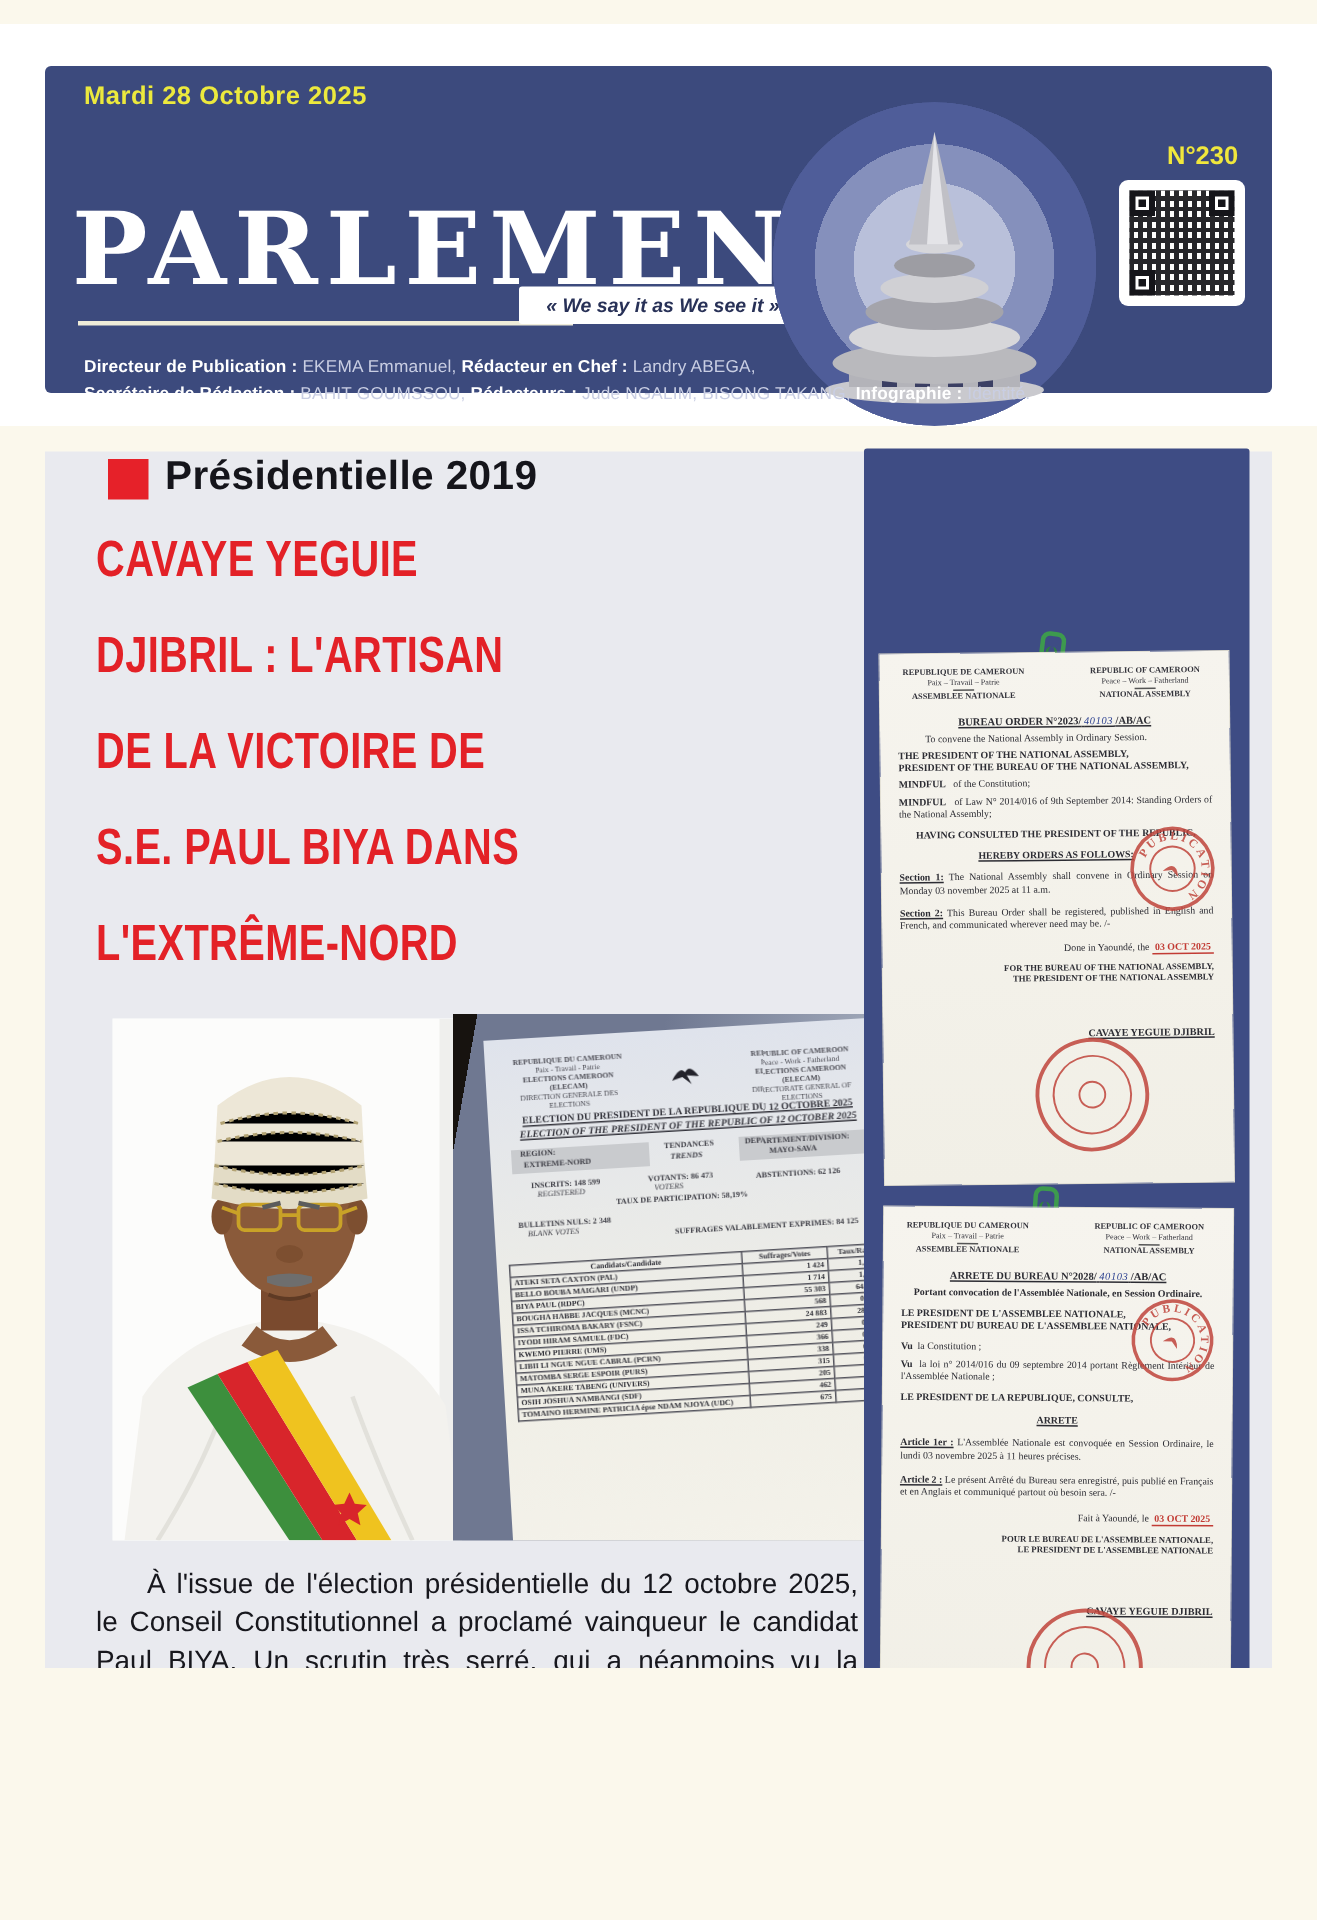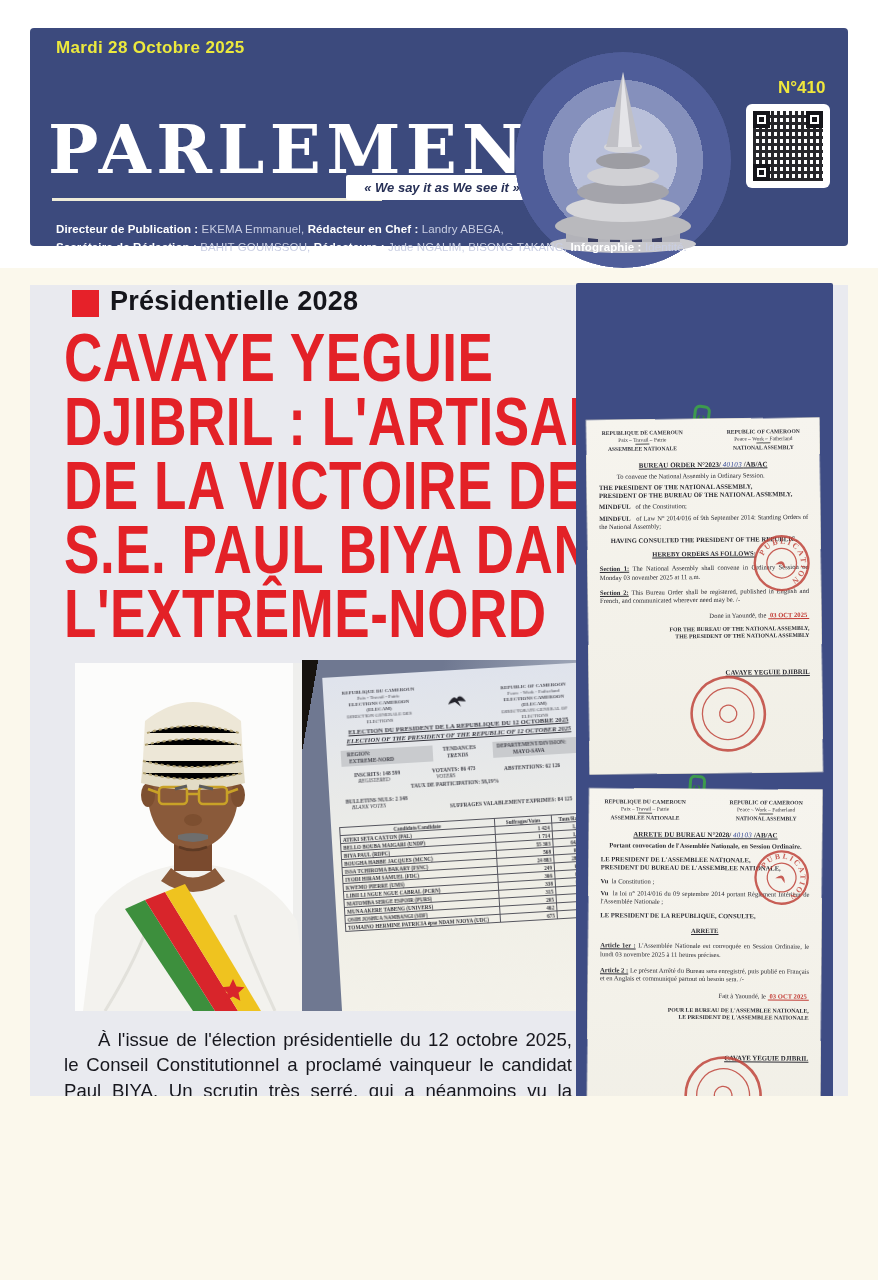--- a/index.html
+++ b/index.html
@@ -1,17 +1,17 @@
 <!DOCTYPE html>
 <html><head>
 <meta charset="utf-8">
 <style>
   html,body{margin:0;padding:0;}
   body{background:#fbf8ec;font-family:"Liberation Sans",sans-serif;}
-  .page{position:relative;width:878px;height:1096px;margin:0 auto;overflow:hidden;
+  .page{position:relative;width:878px;height:1096px;margin:16px auto;overflow:hidden;
         background:linear-gradient(#ffffff 0 268px,#fbf8ec 268px);}
   
   .masthead{position:absolute;left:30px;top:28px;width:818px;height:218px;background:#3c4a7d;border-radius:4px;}
   .mh-date{position:absolute;left:26px;top:10px;color:#ece93d;font-weight:bold;font-size:17px;letter-spacing:.02em;}
   .mh-title1{position:absolute;left:24px;top:26px;color:#fff;font-family:"DejaVu Serif",serif;font-weight:bold;font-size:55px;letter-spacing:.40em;white-space:nowrap;}
   .mh-title2{position:absolute;left:18px;top:88px;color:#fff;font-family:"DejaVu Serif",serif;font-weight:bold;font-size:67px;letter-spacing:.08em;white-space:nowrap;line-height:1;}
   .mh-rule{position:absolute;left:22px;top:170px;width:330px;height:3px;background:#efecd9;}
   .mh-tagline{position:absolute;left:316px;top:147px;width:192px;height:25px;background:#fff;border-radius:2px;
               color:#283157;font-weight:bold;font-style:italic;font-size:13px;display:flex;align-items:center;justify-content:center;white-space:nowrap;}
   .mh-info{position:absolute;left:26px;font-size:11.5px;letter-spacing:.01em;white-space:nowrap;}
@@ -25,21 +25,21 @@
      background:
        repeating-linear-gradient(0deg,#15151a 0 3px,transparent 3px 7px),
        repeating-linear-gradient(90deg,#15151a 0 3px,transparent 3px 6px);
      opacity:.92;}
   .finder{position:absolute;width:17px;height:17px;border:4px solid #15151a;background:#fff;box-sizing:border-box;}
   .finder:after{content:"";position:absolute;left:2px;top:2px;width:5px;height:5px;background:#15151a;}
   
   .panel{position:absolute;left:30px;top:285px;width:818px;height:925px;background:#e9eaef;}
   .kicker-sq{position:absolute;left:42px;top:5px;width:27px;height:27px;background:#e62129;}
   .kicker{position:absolute;left:80px;top:1px;font-size:27px;font-weight:bold;color:#15151b;letter-spacing:.01em;}
-  .headline{position:absolute;left:34px;top:40px;width:690px;color:#e32127;font-weight:bold;font-size:68px;line-height:64px;}
+  .headline{position:absolute;left:34px;top:40px;width:690px;color:#e32127;font-weight:bold;font-size:34px;line-height:64px;}
   .hl-line{transform:scaleX(.78);transform-origin:0 50%;white-space:nowrap;letter-spacing:.01em;}
   .photo-man{position:absolute;left:45px;top:378px;width:233px;height:348px;background:#fdfdfc;overflow:hidden;}
   .photo-doc{position:absolute;left:272px;top:375px;width:293px;height:351px;background:linear-gradient(100deg,#17130f 0 16px,#6f7891 16px 40%,#9aa2b4 75%,#b9bdc6);overflow:hidden;}
   .edoc{position:absolute;left:20px;top:10px;width:266px;height:360px;background:linear-gradient(#dfe3ec,#efeee6 55%,#f4f2ea);transform:rotate(-3.4deg);transform-origin:50% 0;filter:blur(.25px);color:#3a3a40;}
   .edoc *{font-family:"Liberation Serif",serif;}
   .eh{position:absolute;font-size:5px;line-height:6px;text-align:center;color:#4a4a52;}
   .etitle{position:absolute;left:10px;width:246px;text-align:center;font-size:6.6px;font-weight:bold;color:#35353d;text-decoration:underline;}
   .ebar{position:absolute;background:#c9cbce;}
   .estat{position:absolute;font-size:5.4px;font-weight:bold;color:#3e3e46;}
   .etable{position:absolute;left:8px;top:150px;width:250px;border-collapse:collapse;font-size:5.2px;color:#2e2e36;}
@@ -91,40 +91,40 @@
       <ellipse cx="75" cy="160" rx="68" ry="14" fill="#b9b9bd"></ellipse>
       <ellipse cx="75" cy="143" rx="57" ry="13" fill="#d7d7da"></ellipse>
       <ellipse cx="75" cy="126" rx="46" ry="12" fill="#a4a4ab"></ellipse>
       <ellipse cx="75" cy="110" rx="36" ry="10" fill="#d0d0d4"></ellipse>
       <ellipse cx="75" cy="95" rx="27" ry="8" fill="#9d9da3"></ellipse>
       <ellipse cx="75" cy="81" rx="19" ry="6" fill="#d6d6da"></ellipse>
       <path d="M75,6 L92,81 L58,81 Z" fill="#c0c0c6"></path>
       <path d="M75,6 L84,81 L70,81 Z" fill="#e4e4e8"></path>
     </svg>
 
-    <div class="issue-no">N°410</div>
+    <div class="issue-no">N°230</div>
     <div class="qr">
       <div class="qr-inner"></div>
       <div class="finder" style="left:7px;top:7px;"></div>
       <div class="finder" style="right:7px;top:7px;"></div>
       <div class="finder" style="left:7px;bottom:7px;"></div>
     </div>
 
     <div class="mh-info" style="top:213px;">
       <span class="lab-w">Secrétaire de Rédaction :</span><span class="val-l"> BAHIT GOUMSSOU,  </span><span class="lab-w">Rédacteurs :</span><span class="val-l"> Jude NGALIM, BISONG TAKANG, </span><span class="lab-w">Infographie :</span><span class="val-l"> Identité.</span>
     </div>
     <div class="mh-info" style="top:195px;">
       <span class="lab-w">Directeur de Publication :</span><span class="val-l"> EKEMA Emmanuel, </span><span class="lab-w">Rédacteur en Chef :</span><span class="val-l"> Landry ABEGA,</span>
     </div>
   </div>
 
   <div class="panel">
 
     <div class="kicker-sq"></div>
-    <div class="kicker">Présidentielle 2028</div>
+    <div class="kicker">Présidentielle 2019</div>
 
     <div class="headline">
 
     <div class="hl-line">CAVAYE YEGUIE</div>
         <div class="hl-line">DJIBRIL : L'ARTISAN</div>
         <div class="hl-line">DE LA VICTOIRE DE</div>
         <div class="hl-line">S.E. PAUL BIYA DANS</div>
         <div class="hl-line">L'EXTRÊME-NORD</div>
       </div>
 

